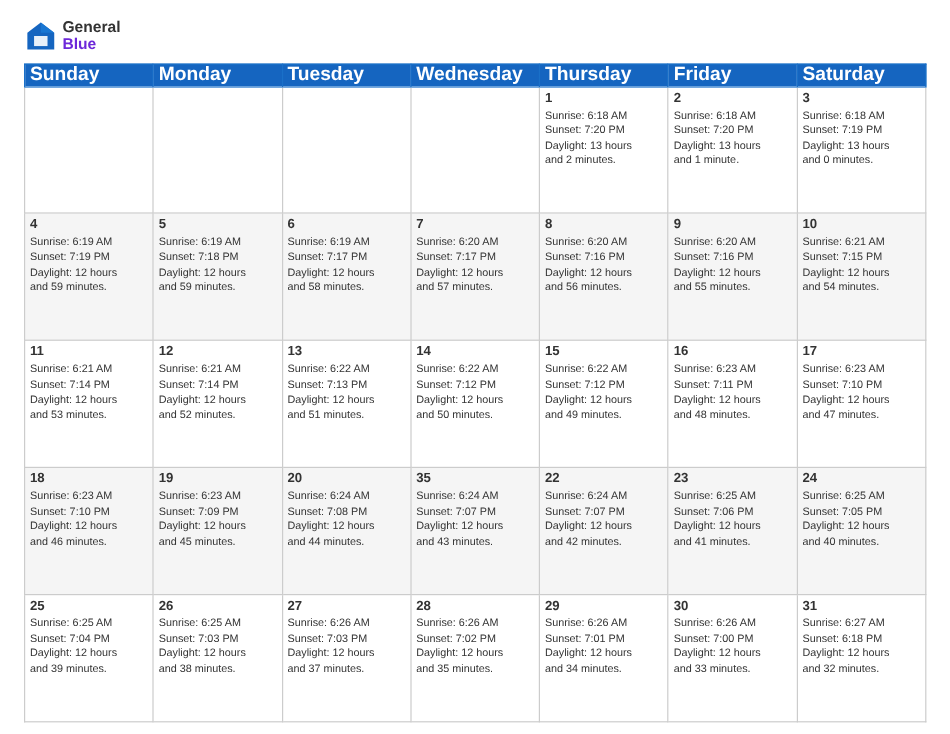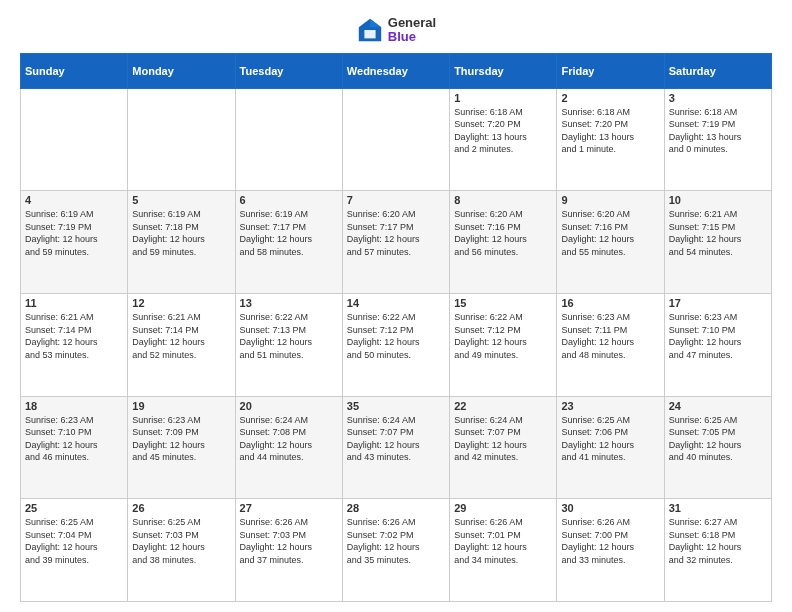--- a/index.html
+++ b/index.html
@@ -12,21 +12,21 @@
     }
     .page {
       width: 792px;
       height: 612px;
       padding: 16px 20px 10px 20px;
       display: flex;
       flex-direction: column;
     }
     .header {
       display: flex;
-      justify-content: center;
+      justify-content: flex-start;
       align-items: flex-start;
       margin-bottom: 8px;
     }
     .logo {
       display: flex;
       align-items: center;
       gap: 4px;
     }
     .logo-text {
       display: flex;
@@ -56,22 +56,22 @@
     .calendar {
       flex: 1;
       border: 1px solid #ccc;
       border-collapse: collapse;
       width: 100%;
       table-layout: fixed;
     }
     .calendar th {
       background: #1565c0;
       color: #fff;
-      font-size: 11px;
-      padding: 11px 4px;
+      font-size: 16px;
+      padding: 0 4px;
       text-align: left;
       border: 1px solid #1a70c8;
       font-weight: bold;
     }
     .calendar td {
       border: 1px solid #ccc;
       vertical-align: top;
       padding: 3px 4px;
       font-size: 9.5px;
       color: #333;

